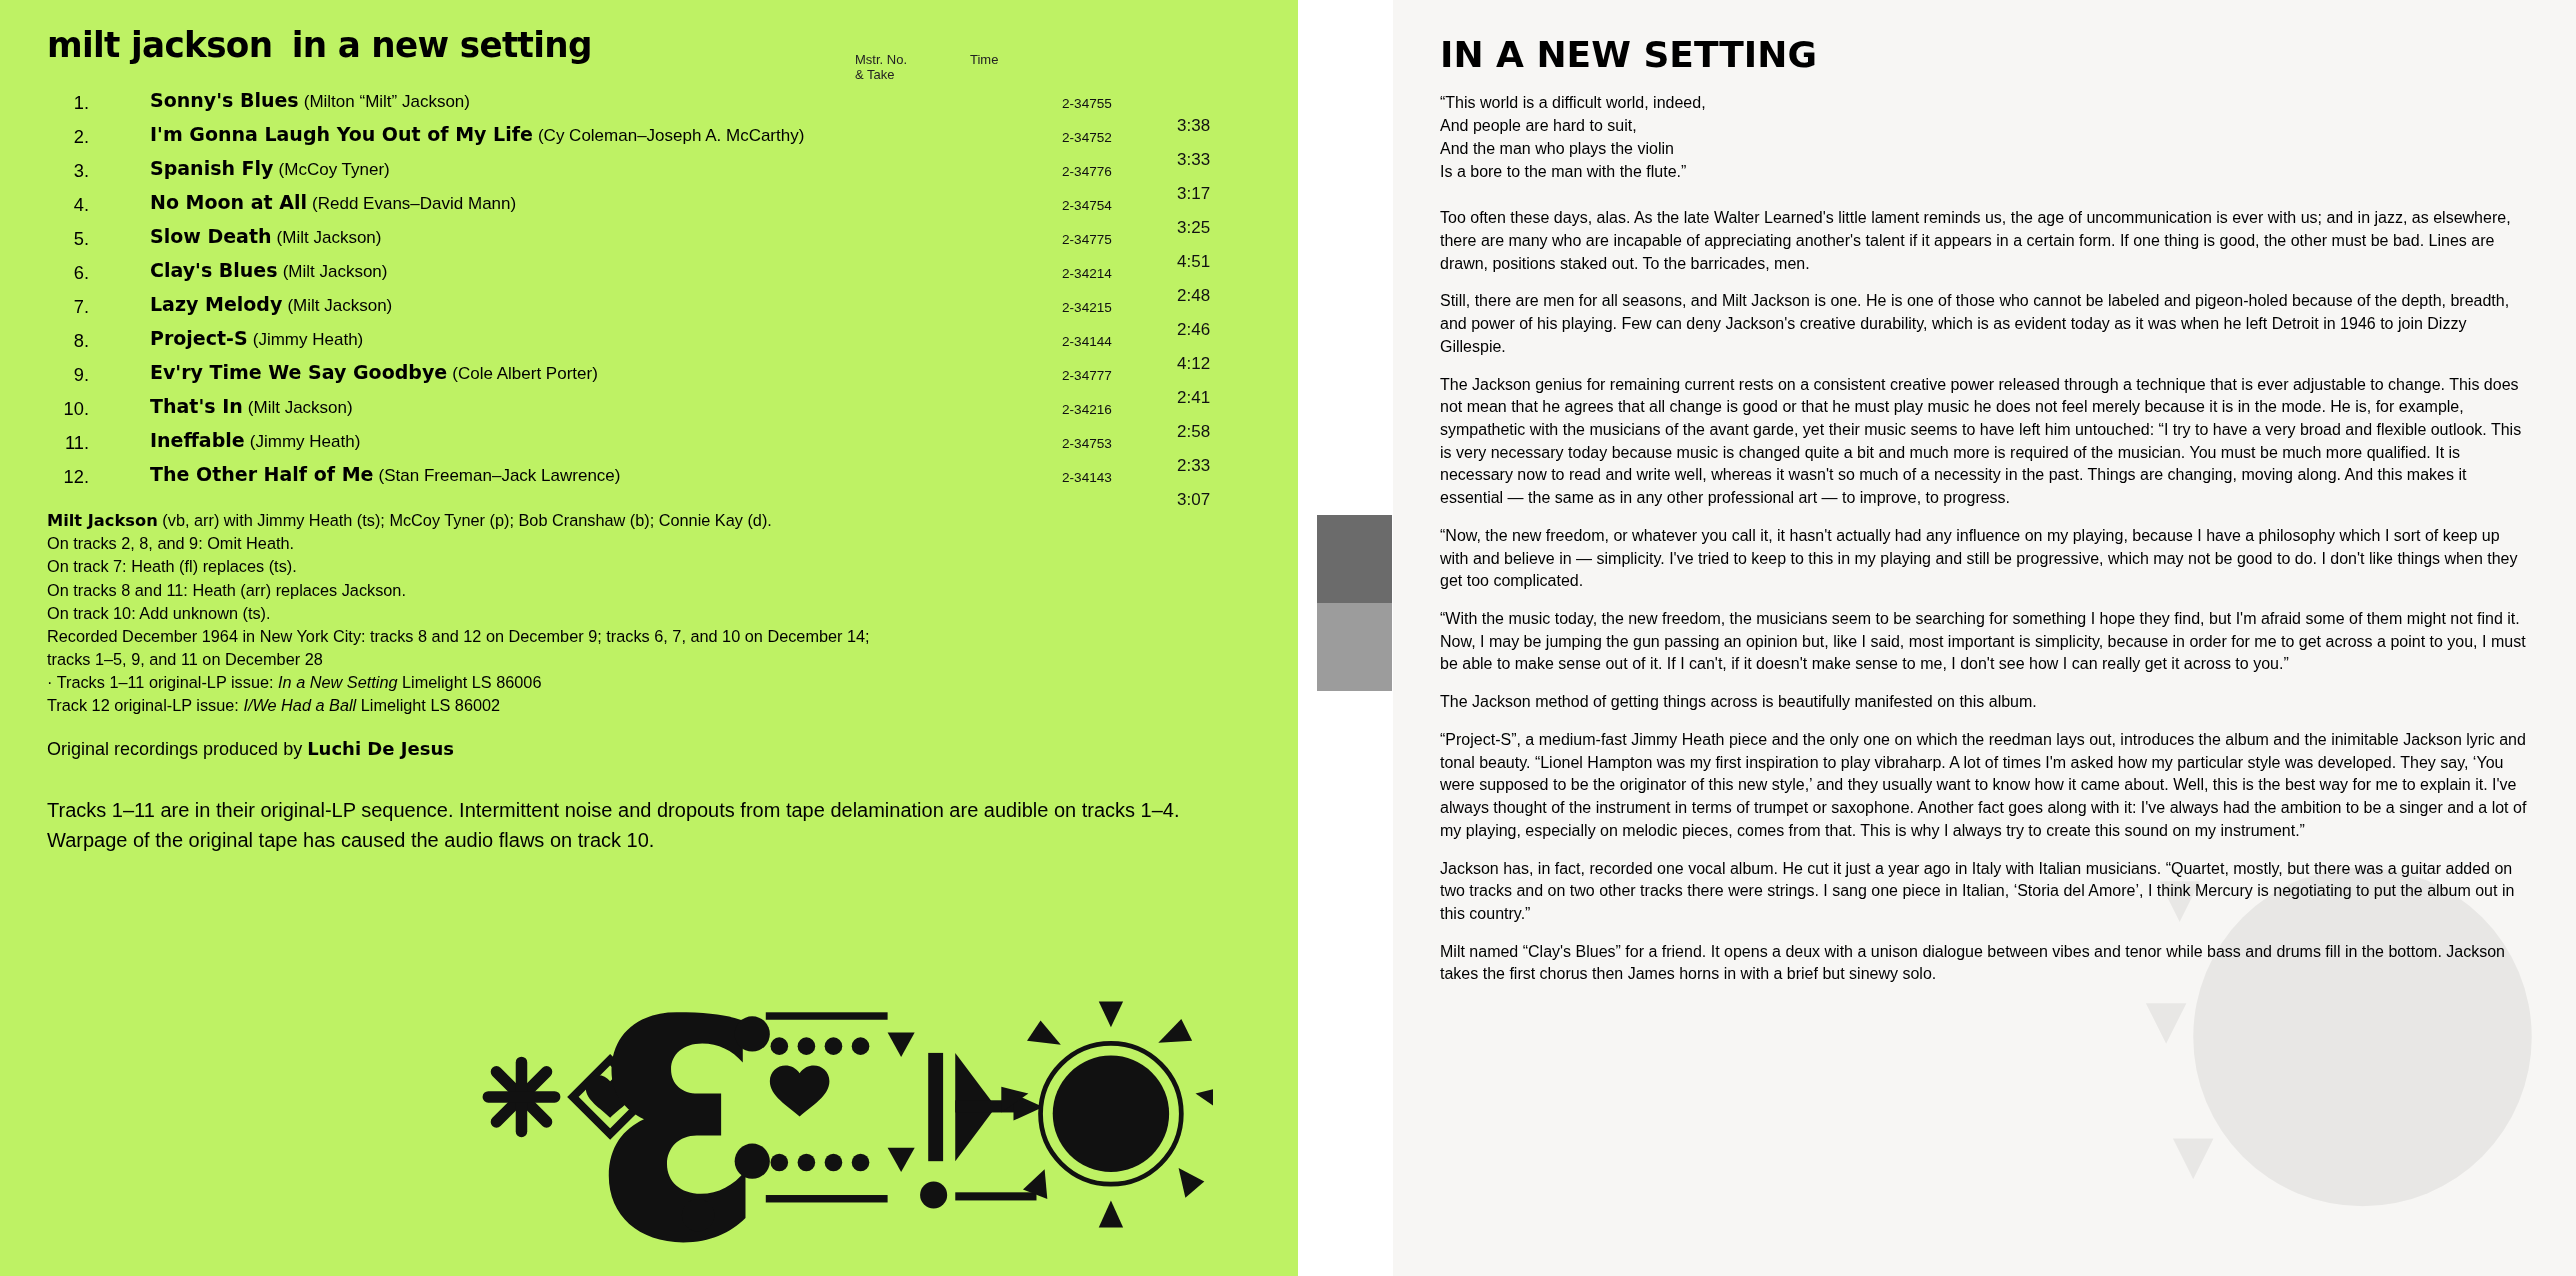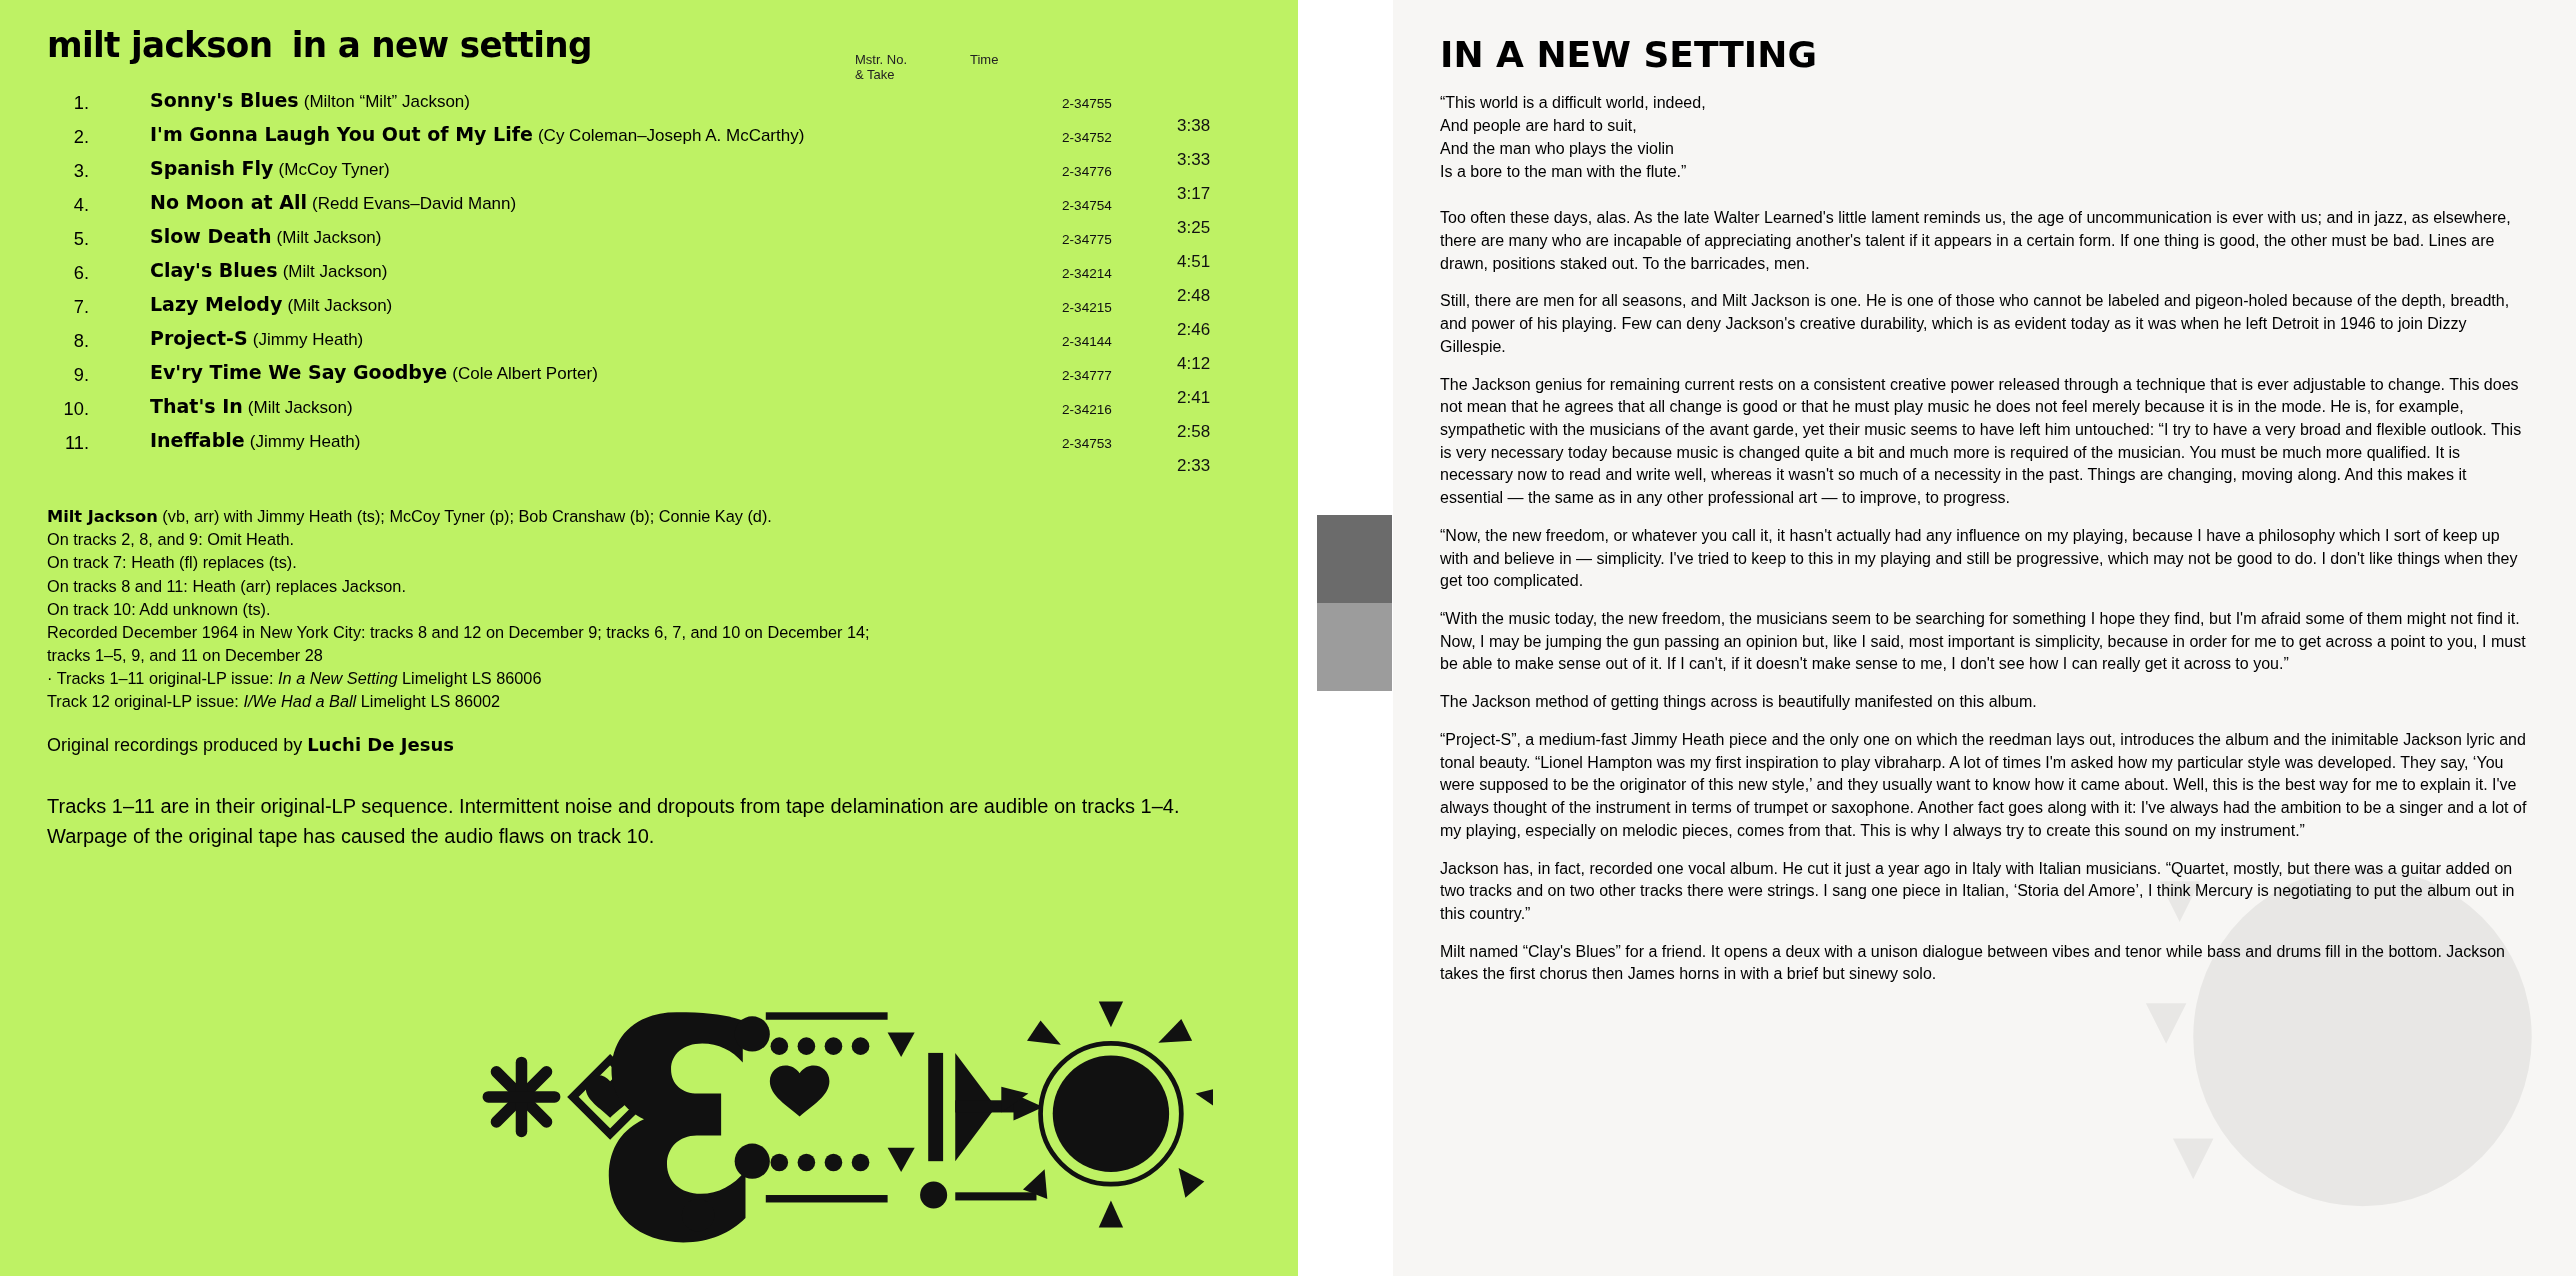--- a/index.html
+++ b/index.html
@@ -114,21 +114,21 @@
   .tk-time {
     position: absolute;
     left: 1130px;
     top: 4.1px;
     font-size: 17px;
     color: #111;
     margin-top: 23px;
   }
 
   .personnel {
-    margin-top: 42px;
+    margin-top: 12px;
     font-size: 16.3px;
     line-height: 1.42;
   }
   .personnel b {
     font-family: "DejaVu Sans", sans-serif;
     font-weight: bold;
   }
   .personnel i { font-style: italic; }
   .personnel .ln { display: block; white-space: nowrap; }
 
@@ -282,20 +282,26 @@
             <div class="tk-num">10.</div>
             <div class="tk-title"><b>That's In</b> <span class="credit">(Milt Jackson)</span></div>
             <div class="tk-mstr">2-34216</div>
             <div class="tk-time">2:58</div>
           </div>
           <div class="track-row">
             <div class="tk-num">11.</div>
             <div class="tk-title"><b>Ineffable</b> <span class="credit">(Jimmy Heath)</span></div>
             <div class="tk-mstr">2-34753</div>
             <div class="tk-time">2:33</div>
+          </div>
+          <div class="track-row">
+            <div class="tk-num">12.</div>
+            <div class="tk-title"><b>The Other Half of Me</b> <span class="credit">(Stan Freeman–Jack Lawrence)</span></div>
+            <div class="tk-mstr">2-34143</div>
+            <div class="tk-time">3:07</div>
           </div>
         </div>
 
       <div class="personnel">
         <span class="ln">
           <b>Milt Jackson</b><span> (vb, arr) with Jimmy Heath (ts); McCoy Tyner (p); Bob Cranshaw (b); Connie Kay (d).</span>
         </span>
         <span class="ln">On tracks 2, 8, and 9: Omit Heath.</span>
         <span class="ln">On track 7: Heath (fl) replaces (ts).</span>
         <span class="ln">On tracks 8 and 11: Heath (arr) replaces Jackson.</span>

